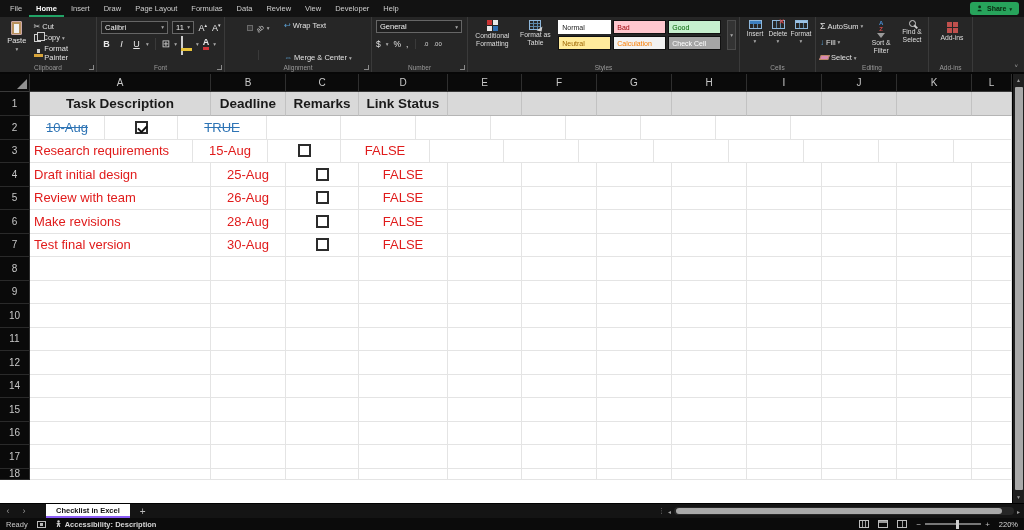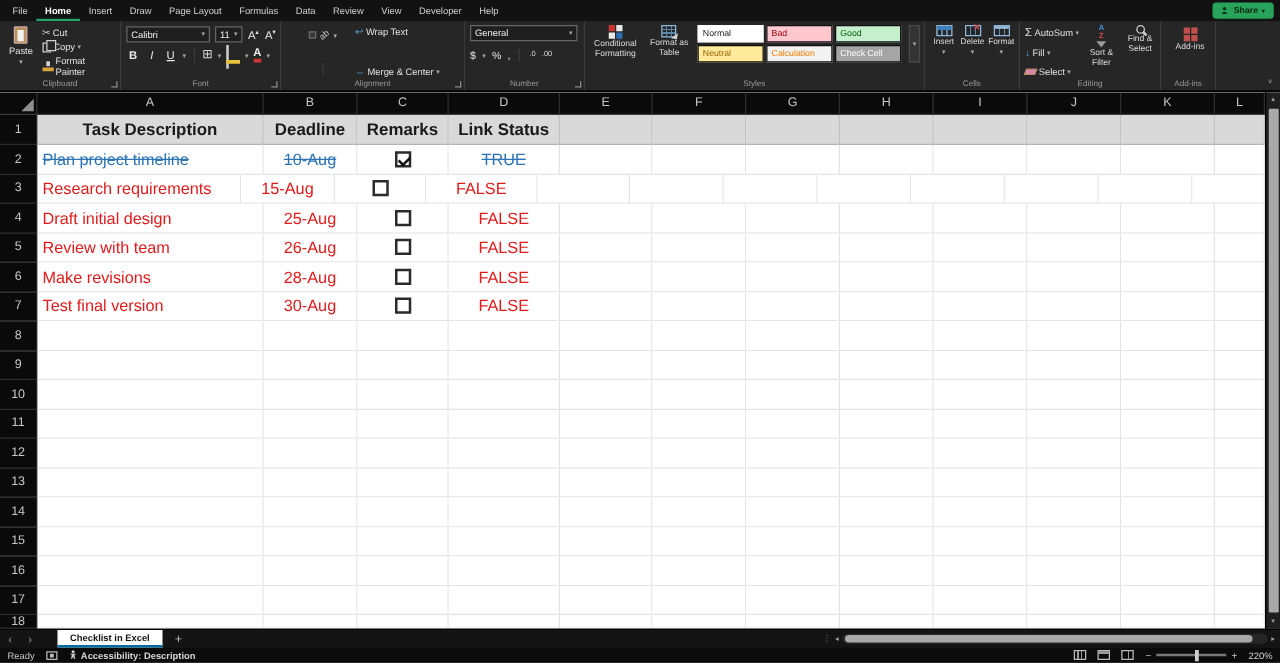--- a/index.html
+++ b/index.html
@@ -122,21 +122,21 @@
   .cell.hdrrow { font-weight:bold; font-size:13.5px; border-right-color:#c2c2c2; border-bottom-color:#b5b5b5; }
   .cell.done { text-decoration:line-through; }
   .cbx { width:13px; height:13px; background:#fff; border:2px solid #2b2b2b; position:relative; }
   .cbx.checked:after { content:""; position:absolute; left:1px; top:2px; width:7px; height:4px;
         border-left:2px solid #111; border-bottom:2px solid #111; transform:rotate(-45deg); }
 
   
   .tabbar { height:15px; background:#141414; display:flex; align-items:stretch; position:relative; border-top:1px solid #000; }
   .tabnav { color:#9a9a9a; font-size:9px; width:16px; display:flex; align-items:center; justify-content:center; }
   .sheettab { background:#fff; color:#111; font-size:7.5px; display:flex; align-items:center; padding:0 10px;
-              margin-left:14px; border-bottom:2px solid #0369a1; font-weight:bold; }
+              margin-left:14px; border-bottom:2px solid #8b5cf6; font-weight:bold; }
   .addsheet { color:#bdbdbd; font-size:10px; width:26px; display:flex; align-items:center; justify-content:center; }
   .hscroll { position:absolute; right:4px; top:3px; display:flex; align-items:center; gap:3px; }
   .hdots { color:#888; font-size:7px; }
   .harr { color:#9a9a9a; font-size:6px; }
   .htrack { width:340px; height:8px; background:#262626; border-radius:4px; position:relative; }
   .hthumb { position:absolute; left:2px; top:1px; width:326px; height:6px; background:#a9a9a9; border-radius:3px; }
 
   
   .statusbar { height:12px; background:#0b0b0b; display:flex; align-items:center; font-size:7.5px; color:#c8c8c8; padding:0 6px; }
   .sb-left { display:flex; align-items:center; gap:9px; }
@@ -404,21 +404,20 @@
             <div class="cell hdrrow" style="width: 75px; background: rgb(217, 217, 217);"></div>
             <div class="cell hdrrow" style="width: 75px; background: rgb(217, 217, 217);"></div>
             <div class="cell hdrrow" style="width: 75px; background: rgb(217, 217, 217);"></div>
             <div class="cell hdrrow" style="width: 75px; background: rgb(217, 217, 217);"></div>
             <div class="cell hdrrow" style="width: 75px; background: rgb(217, 217, 217);"></div>
             <div class="cell hdrrow" style="width: 75px; background: rgb(217, 217, 217);"></div>
             <div class="cell hdrrow" style="flex: 1 1 0%; background: rgb(217, 217, 217);"></div>
           </div>
           <div class="grow" style="height: 23.5px;">
             <div class="rowhdr">2</div>
-            <div class="cell left done" style="width: 181px; color: rgb(46, 116, 181);">Plan project timeline</div>
             <div class="cell done" style="width: 75px; color: rgb(46, 116, 181);">10-Aug</div>
             <div class="cell" style="width: 73px;">
               <div class="cbx checked"></div>
             </div>
             <div class="cell done" style="width: 89px; color: rgb(46, 116, 181);">TRUE</div>
             <div class="cell" style="width: 74px;"></div>
             <div class="cell" style="width: 75px;"></div>
             <div class="cell" style="width: 75px;"></div>
             <div class="cell" style="width: 75px;"></div>
             <div class="cell" style="width: 75px;"></div>
@@ -566,35 +565,20 @@
             <div class="cell" style="width: 75px;"></div>
             <div class="cell" style="width: 75px;"></div>
             <div class="cell" style="width: 75px;"></div>
             <div class="cell" style="width: 75px;"></div>
             <div class="cell" style="width: 75px;"></div>
             <div class="cell" style="width: 75px;"></div>
             <div class="cell" style="flex: 1 1 0%;"></div>
           </div>
           <div class="grow" style="height: 23.5px;">
             <div class="rowhdr">12</div>
-            <div class="cell" style="width: 181px;"></div>
-            <div class="cell" style="width: 75px;"></div>
-            <div class="cell" style="width: 73px;"></div>
-            <div class="cell" style="width: 89px;"></div>
-            <div class="cell" style="width: 74px;"></div>
-            <div class="cell" style="width: 75px;"></div>
-            <div class="cell" style="width: 75px;"></div>
-            <div class="cell" style="width: 75px;"></div>
-            <div class="cell" style="width: 75px;"></div>
-            <div class="cell" style="width: 75px;"></div>
-            <div class="cell" style="width: 75px;"></div>
-            <div class="cell" style="flex: 1 1 0%;"></div>
-          </div>
-          <div class="grow" style="height: 23.5px;">
-            <div class="rowhdr">13</div>
             <div class="cell" style="width: 181px;"></div>
             <div class="cell" style="width: 75px;"></div>
             <div class="cell" style="width: 73px;"></div>
             <div class="cell" style="width: 89px;"></div>
             <div class="cell" style="width: 74px;"></div>
             <div class="cell" style="width: 75px;"></div>
             <div class="cell" style="width: 75px;"></div>
             <div class="cell" style="width: 75px;"></div>
             <div class="cell" style="width: 75px;"></div>
             <div class="cell" style="width: 75px;"></div>

